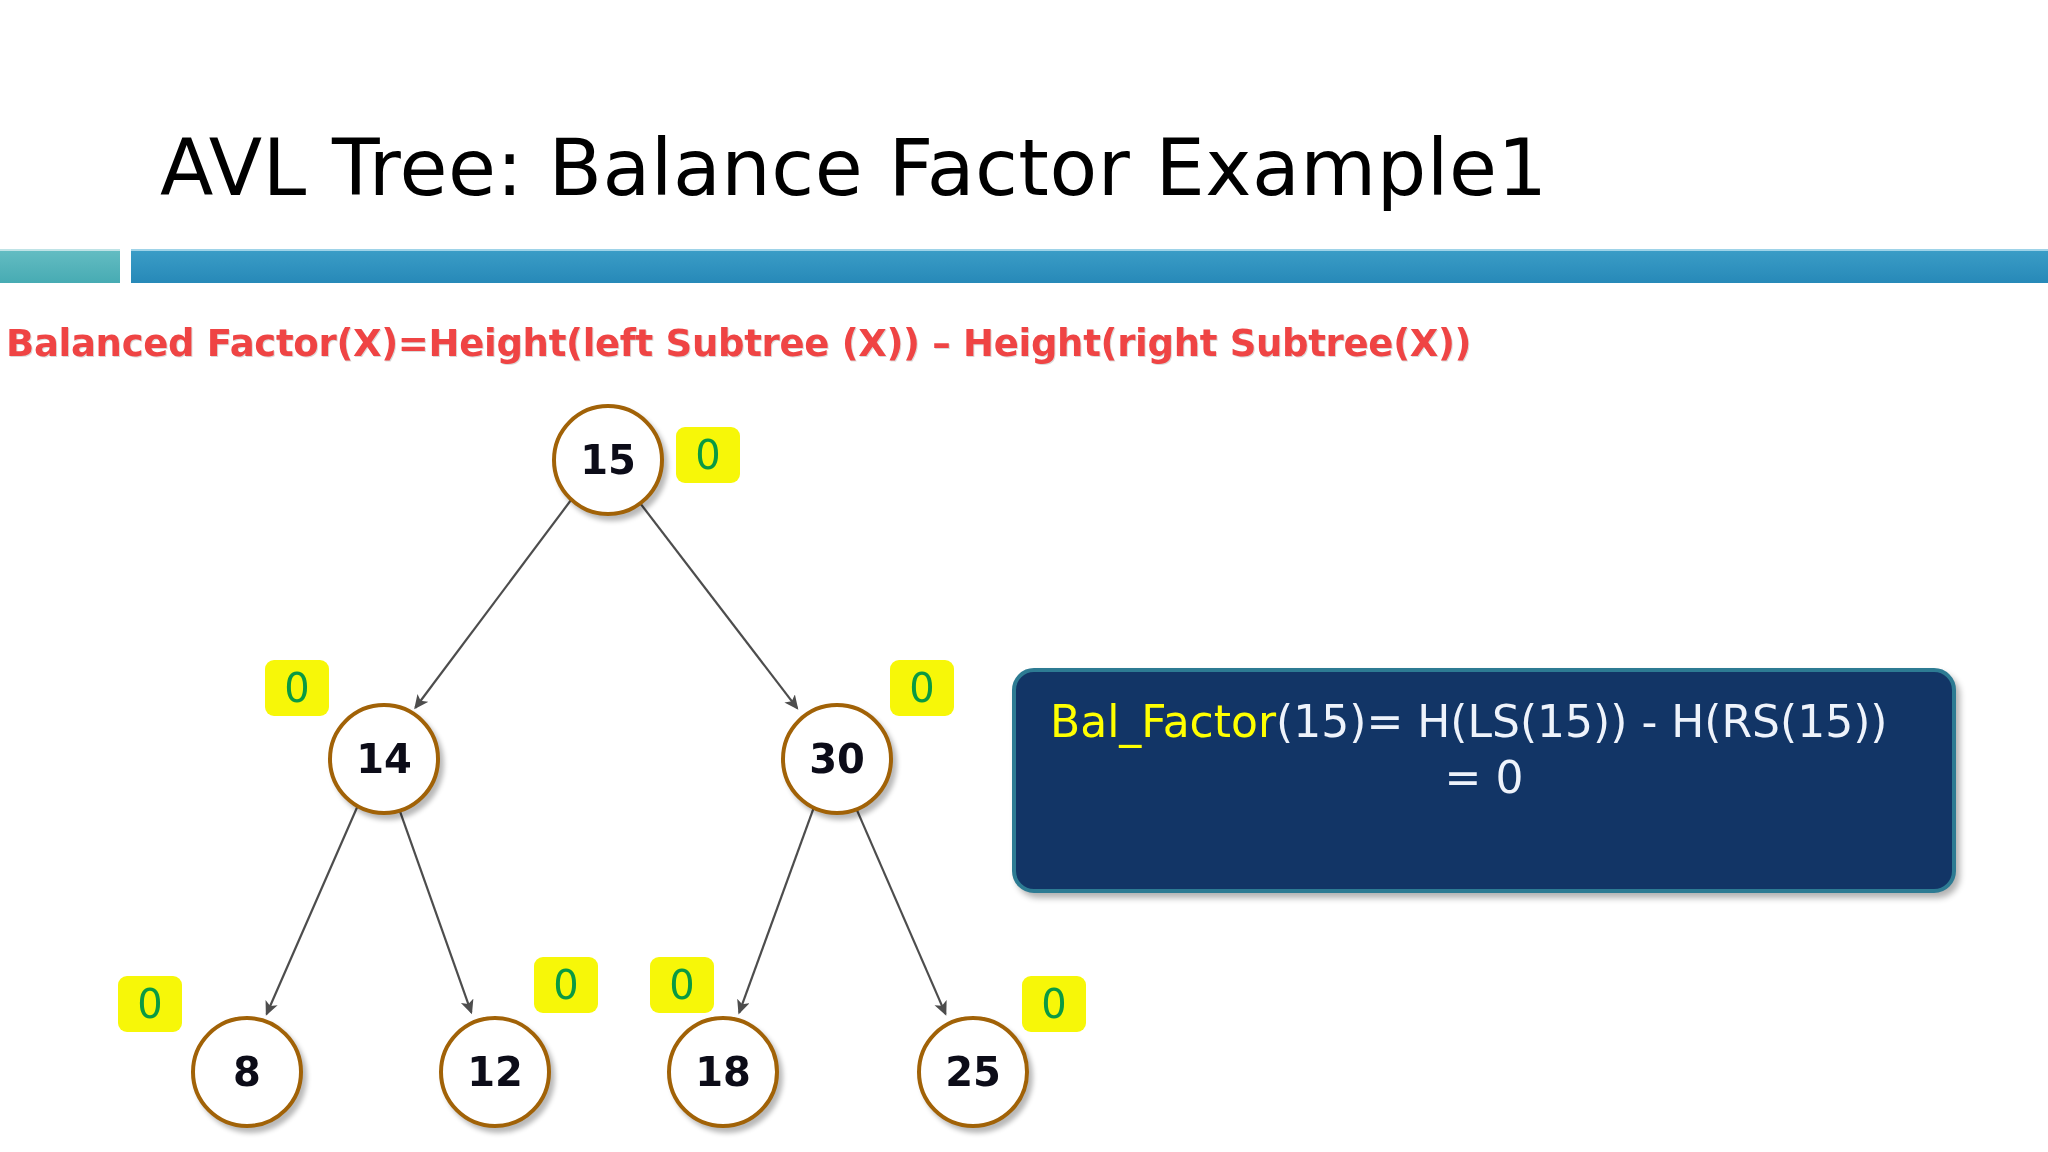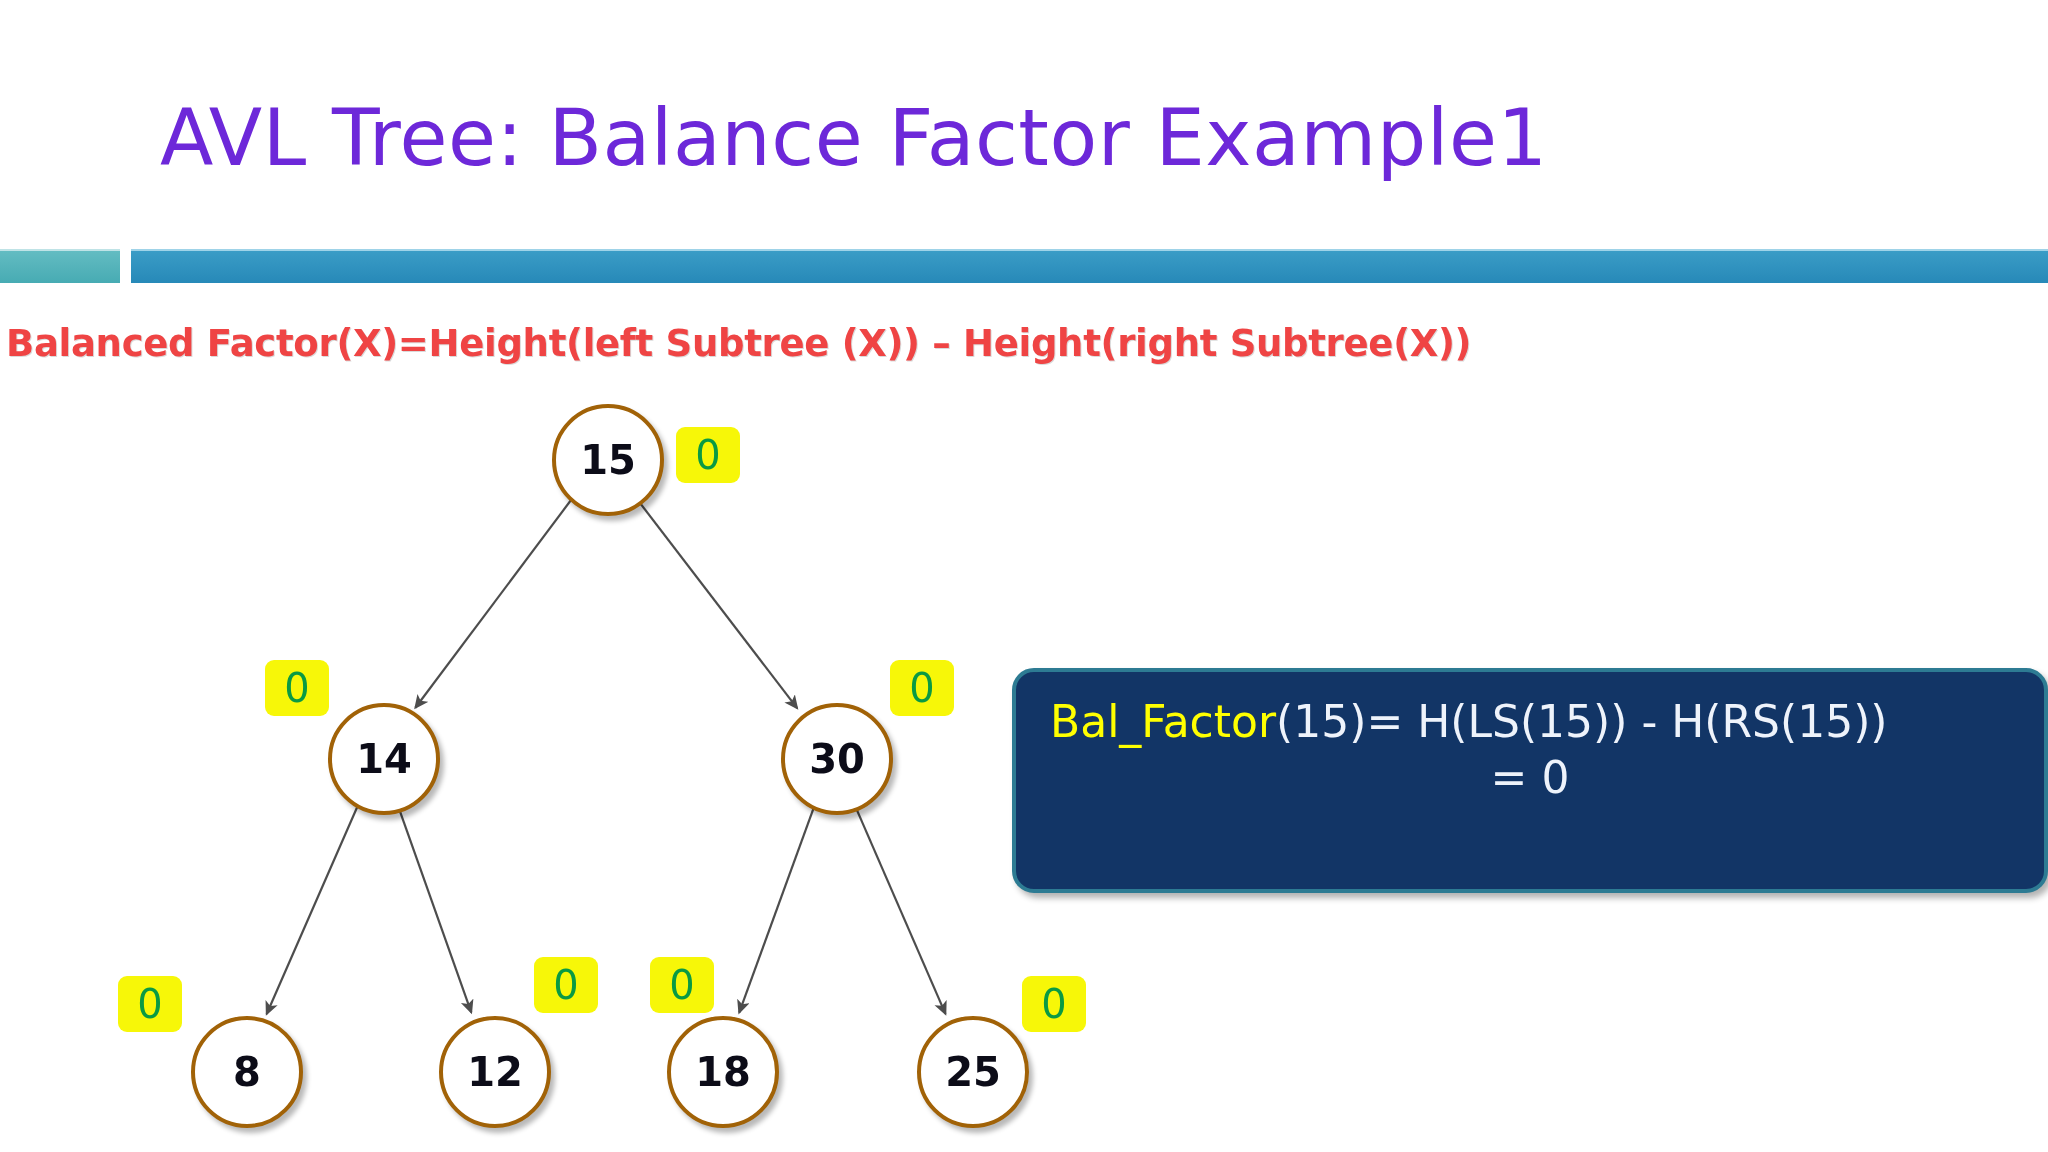--- a/index.html
+++ b/index.html
@@ -12,26 +12,26 @@
     height: 1152px;
     position: relative;
     overflow: hidden;
     font-family: "Liberation Sans", sans-serif;
   }
 
   
   #slide-title {
     position: absolute;
     left: 160px;
-    top: 93px;
+    top: 123px;
     font-family: "DejaVu Sans", sans-serif;
     font-size: 78px;
     font-weight: 400;
     letter-spacing: 0.5px;
-    color: #6d28d9;
+    color: #000000;
     white-space: nowrap;
   }
 
   
   #divider {
     position: absolute;
     left: 0;
     top: 249px;
     width: 2048px;
     height: 32px;
@@ -120,21 +120,21 @@
     font-weight: 400;
     color: #0a9a43;
     line-height: 1;
   }
 
   
   #callout {
     position: absolute;
     left: 1012px;
     top: 668px;
-    width: 1036px;
+    width: 944px;
     height: 225px;
     box-sizing: border-box;
     background: #123566;
     border: 4px solid #2d7b93;
     border-radius: 22px;
     box-shadow: 4px 5px 6px rgba(0,0,0,0.3);
     padding: 22px 26px 0 26px;
     text-align: center;
     overflow: hidden;
   }

